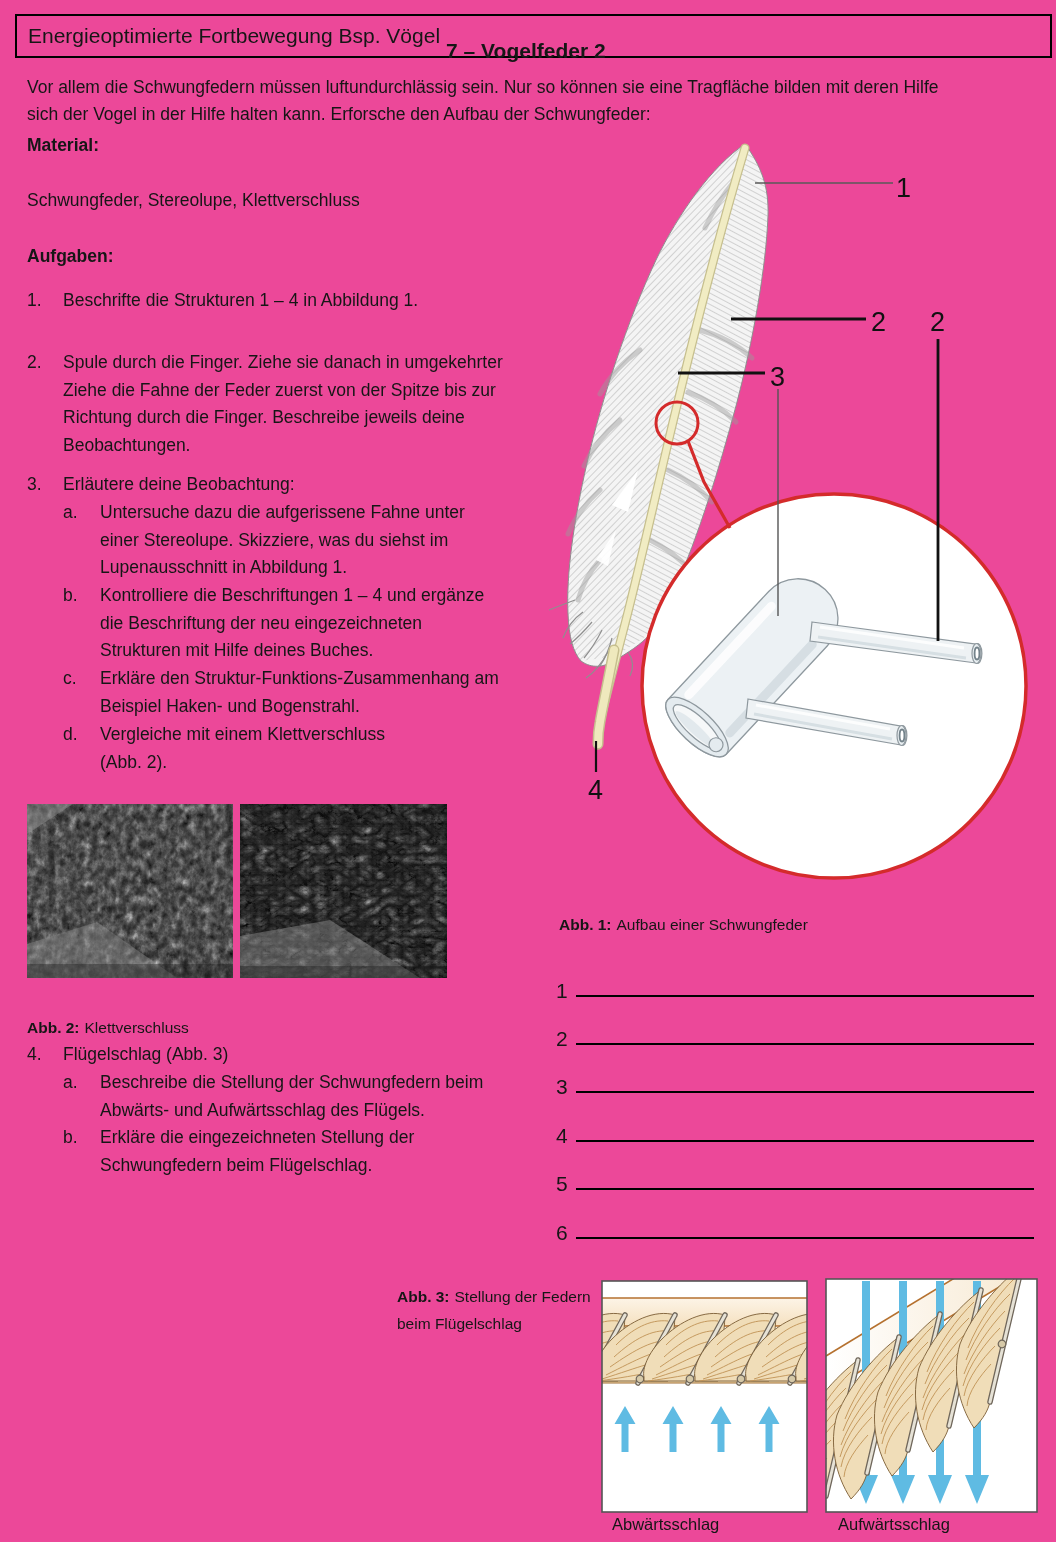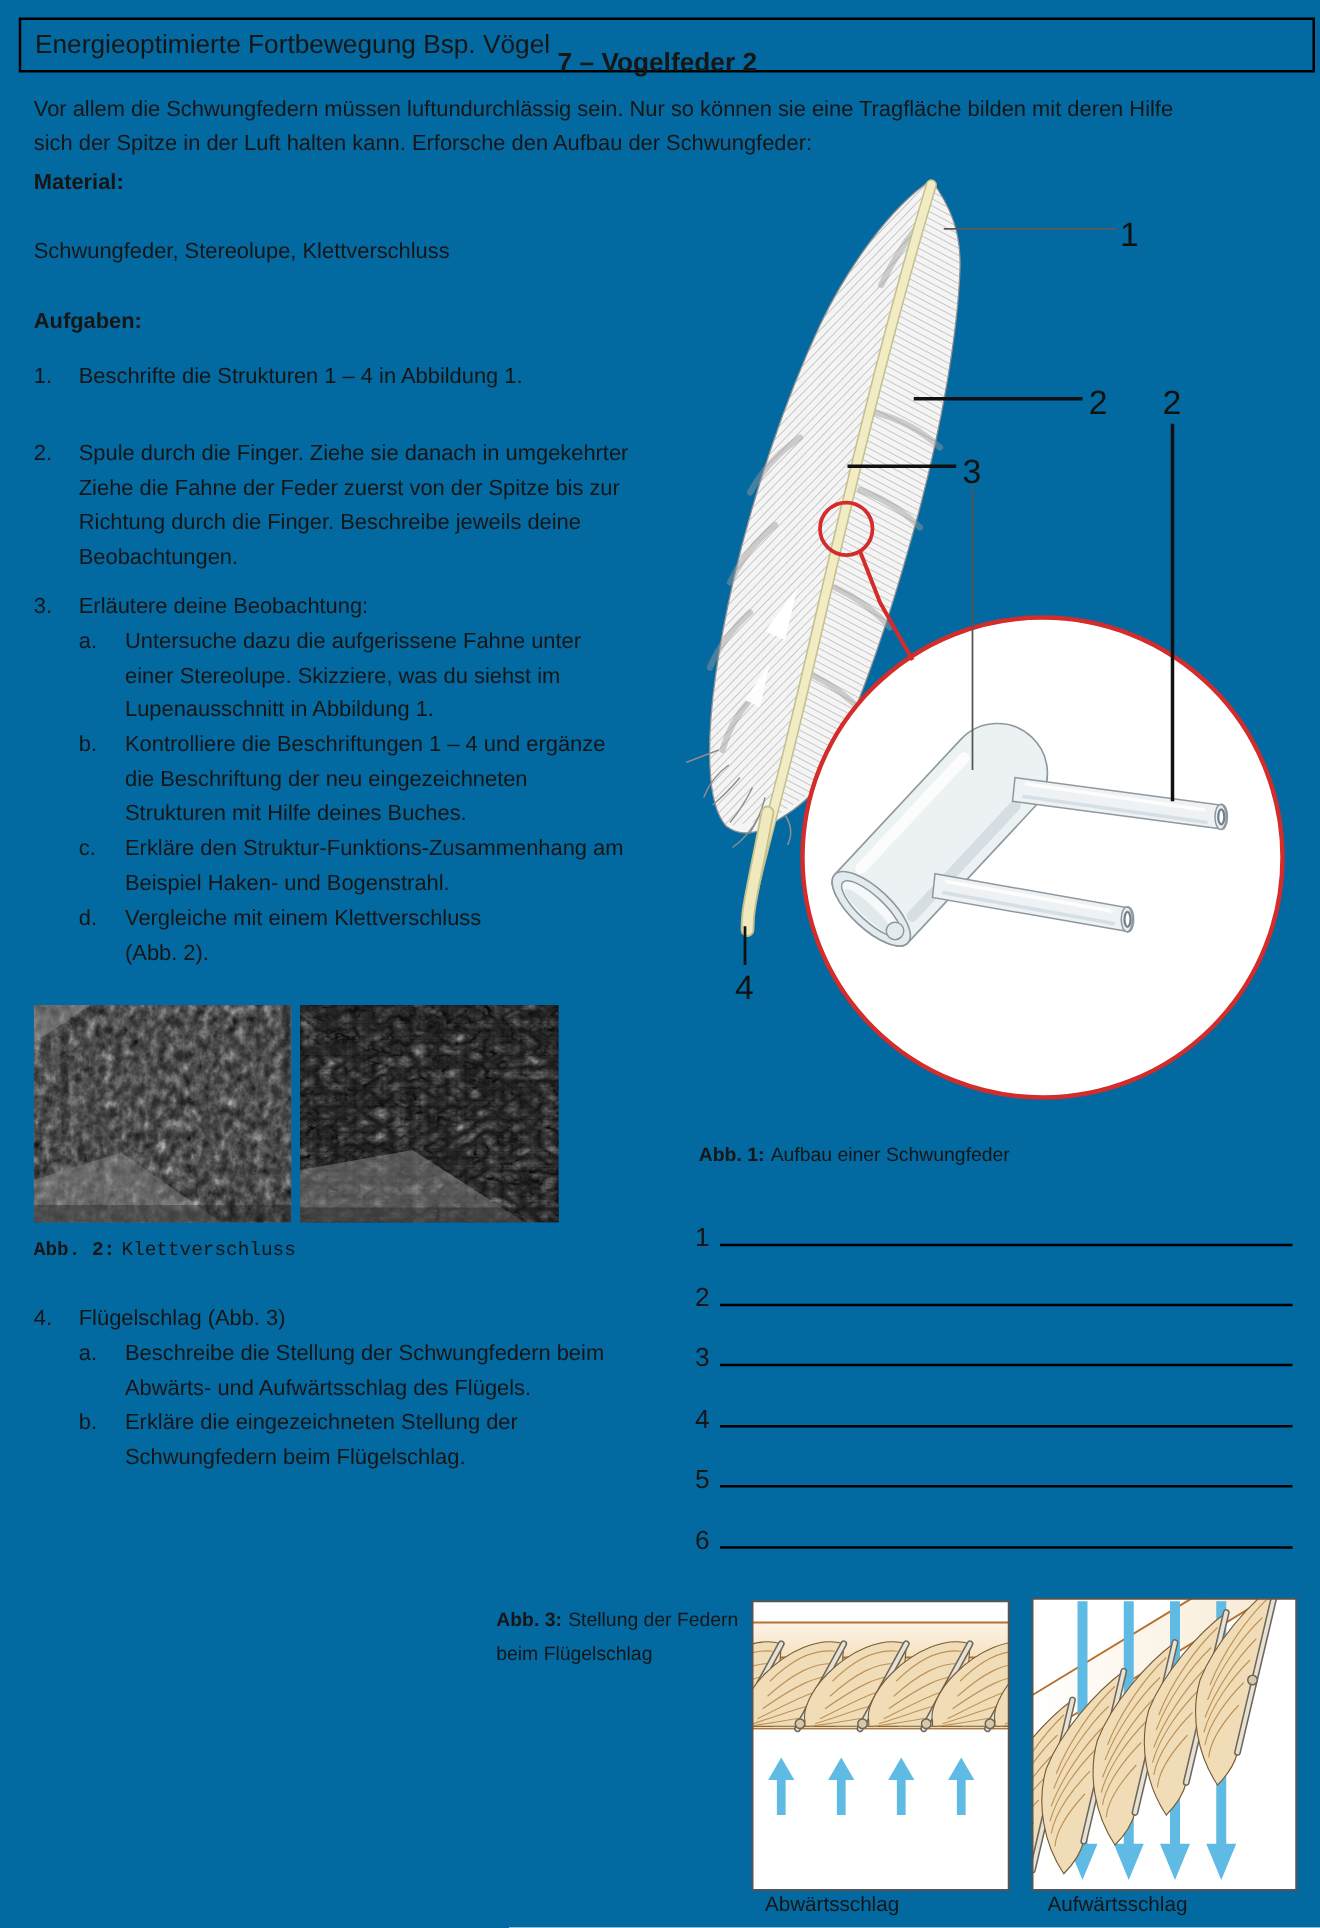--- a/index.html
+++ b/index.html
@@ -1,16 +1,16 @@
 <!DOCTYPE html>
 <html><head>
 <meta charset="utf-8">
 <style>
   html,body{margin:0;padding:0;background:#fff;}
-  .page{position:relative;width:1056px;height:1542px;background:#0369a1;overflow:hidden;
+  .page{position:relative;width:1056px;height:1542px;background:#ec4899;overflow:hidden;
         font-family:"Liberation Sans",sans-serif;color:#161616;}
   .abs{position:absolute;}
   .nowrap{white-space:nowrap;}
   .title-box{left:15px;top:14px;width:1022px;height:40px;border:2px solid #000;
              display:flex;align-items:center;padding-left:11px;font-size:21px;}
   .title-box b{margin-left:6px;margin-top:30px;}
   .body-line{font-size:17.5px;line-height:27.5px;}
   .bold{font-weight:bold;}
   .caption{font-size:15.5px;}
   .caption .cap-text{margin-left:5px;}
@@ -24,21 +24,21 @@
 <body>
 
 <div class="page">
 
   <div class="abs title-box">
     <span>Energieoptimierte Fortbewegung Bsp. Vögel</span>
     <b>7 – Vogelfeder 2</b>
   </div>
 
   <div class="abs body-line nowrap" style="left:27px;top:74px;">Vor allem die Schwungfedern müssen luftundurchlässig sein. Nur so können sie eine Tragfläche bilden mit deren Hilfe</div>
-  <div class="abs body-line nowrap" style="left:27px;top:101px;">sich der Spitze in der Luft halten kann. Erforsche den Aufbau der Schwungfeder:</div>
+  <div class="abs body-line nowrap" style="left:27px;top:101px;">sich der Vogel in der Hilfe halten kann. Erforsche den Aufbau der Schwungfeder:</div>
 
   <div class="abs body-line bold nowrap" style="left:27px;top:132px;">Material:</div>
   <div class="abs body-line nowrap" style="left:27px;top:187px;">Schwungfeder, Stereolupe, Klettverschluss</div>
 
   <div class="abs body-line bold nowrap" style="left:27px;top:243px;">Aufgaben:</div>
 
   <div class="abs body-line nowrap" style="left:27px;top:287px;">1.</div>
   <div class="abs body-line nowrap" style="left:63px;top:287px;">Beschrifte die Strukturen 1 – 4 in Abbildung 1.</div>
 
   <div class="abs body-line nowrap" style="left:27px;top:349px;">2.</div>
@@ -199,21 +199,21 @@
           <feFuncG type="gamma" amplitude="1.25" exponent="2.3" offset="-0.02"></feFuncG>
           <feFuncB type="gamma" amplitude="1.25" exponent="2.3" offset="-0.02"></feFuncB>
         </feComponentTransfer>
       </filter>
     </defs>
     <rect width="207" height="174" fill="#1d1d1d"></rect>
     <rect width="207" height="174" filter="url(#fl)"></rect>
     <polygon points="0,174 0,132 90,116 180,174" fill="#949494" opacity="0.45"></polygon>
     <rect y="162" width="207" height="12" fill="#1a1a1a" opacity="0.35"></rect>
   </svg>
-  <div class="abs caption nowrap" style="left:27px;top:991px;font-family:Liberation Mono, monospace;">
+  <div class="abs caption nowrap" style="left:27px;top:1019px;">
     <b>Abb. 2:</b><span class="cap-text">Klettverschluss</span>
   </div>
 
   <div class="abs caption nowrap" style="left:559px;top:916px;text-align:center;">
     <b>Abb. 1:</b><span class="cap-text">Aufbau einer Schwungfeder</span>
   </div>
 
   <div class="abs ans-row" style="left:556px;top:967px;width:478px;">
     <span class="ans-num">1</span>
     <span class="ans-line"></span>

